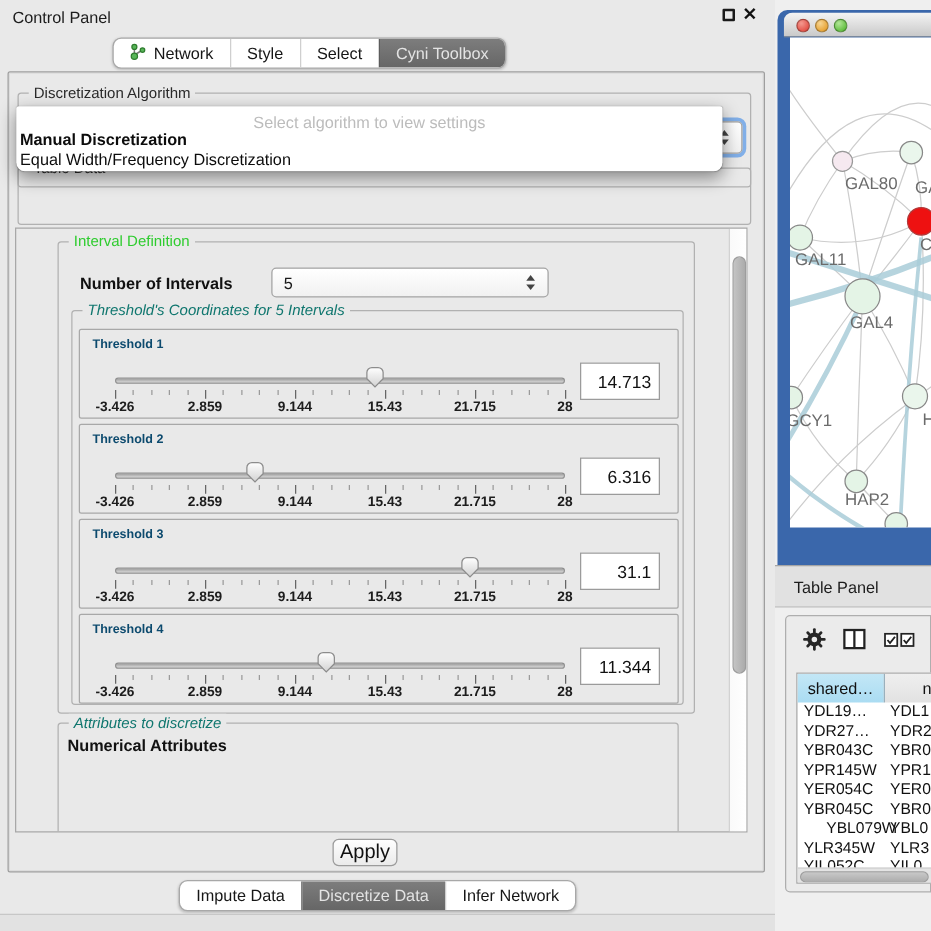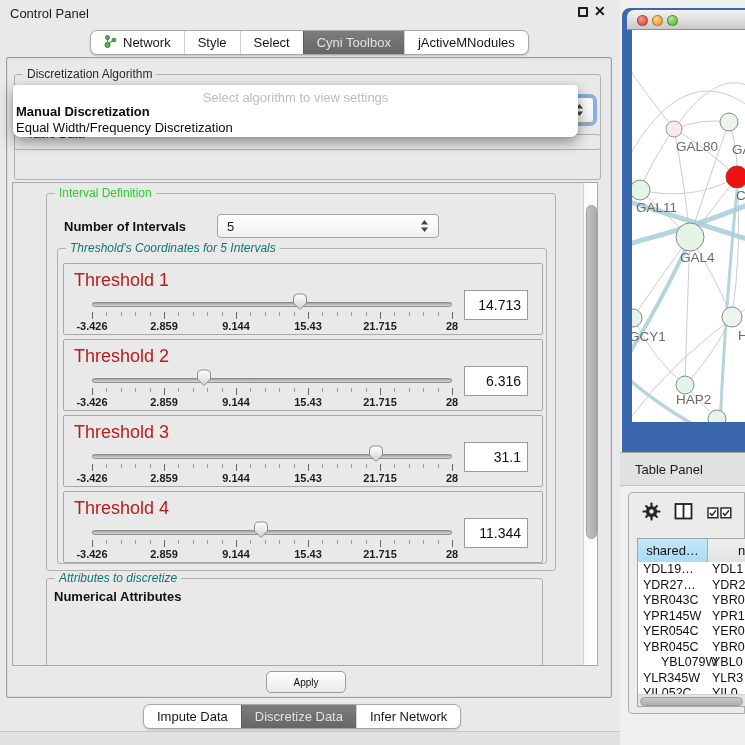--- a/index.html
+++ b/index.html
@@ -32,38 +32,38 @@
   #popup-hint { position:absolute; top:5px; left:0; width:100%; text-align:center; font-size:13px; color:#bcbcbc; }
   .popup-opt { position:absolute; left:3px; font-size:13px; color:#0c0c0c; white-space:nowrap; }
   .popup-opt.bold { font-weight:700; }
   #viewport { position:absolute; left:12px; top:182px; width:586px; height:484px;
     border:1px solid #a8a8a8; background:#e9e9e9; overflow:hidden; }
   .vtrack { position:absolute; background:linear-gradient(90deg,#fafafa,#ffffff); border-left:1px solid #d2d2d2; }
   .vthumb { position:absolute; background:linear-gradient(90deg,#c4c4c4,#ababab); border:1px solid #9d9d9d; border-radius:6px; }
   .bold-lbl { font-weight:700; font-size:13px; color:#111; white-space:nowrap; }
   .thr-box { position:absolute; left:5px; width:480px; height:72px; border:1px solid #a8a8a8;
     background:#e9e9e9; border-radius:2px; }
-  .thr-title { position:absolute; left:10px; top:6px; font-weight:400; font-size:18px; color:#b91c1c; }
+  .thr-title { position:absolute; left:10px; top:6px; font-weight:700; font-size:10px; color:#0c4a6e; }
   .thr-track { position:absolute; left:28px; top:38px; width:360px; height:5px; border-radius:3px;
     background:linear-gradient(#9f9f9f,#d9d9d9); border:1px solid #8f8f8f; }
   .tick { position:absolute; width:1px; background:#8a8a8a; top:0; }
   .tick.major { height:7px; background:#666; }
   .tick.minor { height:4px; background:#9a9a9a; }
   .ticks { position:absolute; left:28px; top:48px; width:360px; height:8px; }
   .ticklbl { position:absolute; top:8px; font-size:11px; font-weight:700; color:#1d1d1d; transform:translateX(-50%); white-space:nowrap; }
   .thr-handle { position:absolute; top:29px; width:16px; height:18px; }
   .valbox { position:absolute; left:400px; top:26px; width:64px; height:30px; background:#fff;
     border:1px solid #9b9b9b; font-size:14px; color:#111; display:flex; align-items:center;
     justify-content:flex-end; padding-right:6px; }
   #attr-list { position:absolute; left:13px; top:35px; width:472px; height:54px; background:#fff;
     border:1px solid #b5b5b5; overflow:hidden; }
   .attr-item { font-size:13px; color:#151515; line-height:17px; padding-left:14px; white-space:nowrap; }
-  #apply-btn { position:absolute; left:266px; top:671px; width:80px; height:22px;
+  #apply-btn { position:absolute; left:266px; top:671px; width:52px; height:22px;
     background:linear-gradient(#fefefe,#ebebeb); border:1px solid #9c9c9c; border-radius:5px;
-    font-size:10px; color:#111; display:flex; align-items:center; justify-content:center; }
+    font-size:16px; color:#111; display:flex; align-items:center; justify-content:center; }
   #cp-bottom-line { position:absolute; left:0; top:731px; width:620px; height:1px; background:#c7c7c7; }
   #cp-bottom-strip { position:absolute; left:0; top:732px; width:620px; height:13px; background:#e2e2e2; }
   
   #net-window { position:absolute; left:622px; top:8px; width:123px; height:444px;
     background:#3a67ab; border-radius:8px 0 0 0; }
   #net-titlebar { position:absolute; left:5px; top:2px; width:118px; height:20px;
     background:linear-gradient(#f4f4f4,#c9c9c9); border-radius:7px 0 0 0; border-bottom:1px solid #8f8f8f; }
   .tlight { position:absolute; top:4.5px; width:11px; height:11px; border-radius:50%; border:1px solid rgba(0,0,0,.28); }
   #net-canvas { position:absolute; left:10px; top:22px; width:113px; height:392px; background:#fff; overflow:hidden; }
   #table-panel-header { position:absolute; left:620px; top:452px; width:125px; height:34px;
@@ -104,23 +104,20 @@
         <span>Network</span>
       </div>
       <div class="seg">
         <span>Style</span>
       </div>
       <div class="seg">
         <span>Select</span>
       </div>
       <div class="seg selected">
         <span>Cyni Toolbox</span>
-      </div>
-      <div class="seg">
-        <span>jActiveMNodules</span>
       </div>
     </div>
 
   <div id="content-box"></div>
 
   <div class="group" style="left:14px; top:74px; width:587px; height:76px;">
     <span class="group-label">Discretization Algorithm</span>
     <div class="combo focus-ring" style="left:10px; top:22px; width:569px; height:26px;">
       <span style="color:#bcbcbc;">Select algorithm to view settings</span>
       <span class="stepper">

